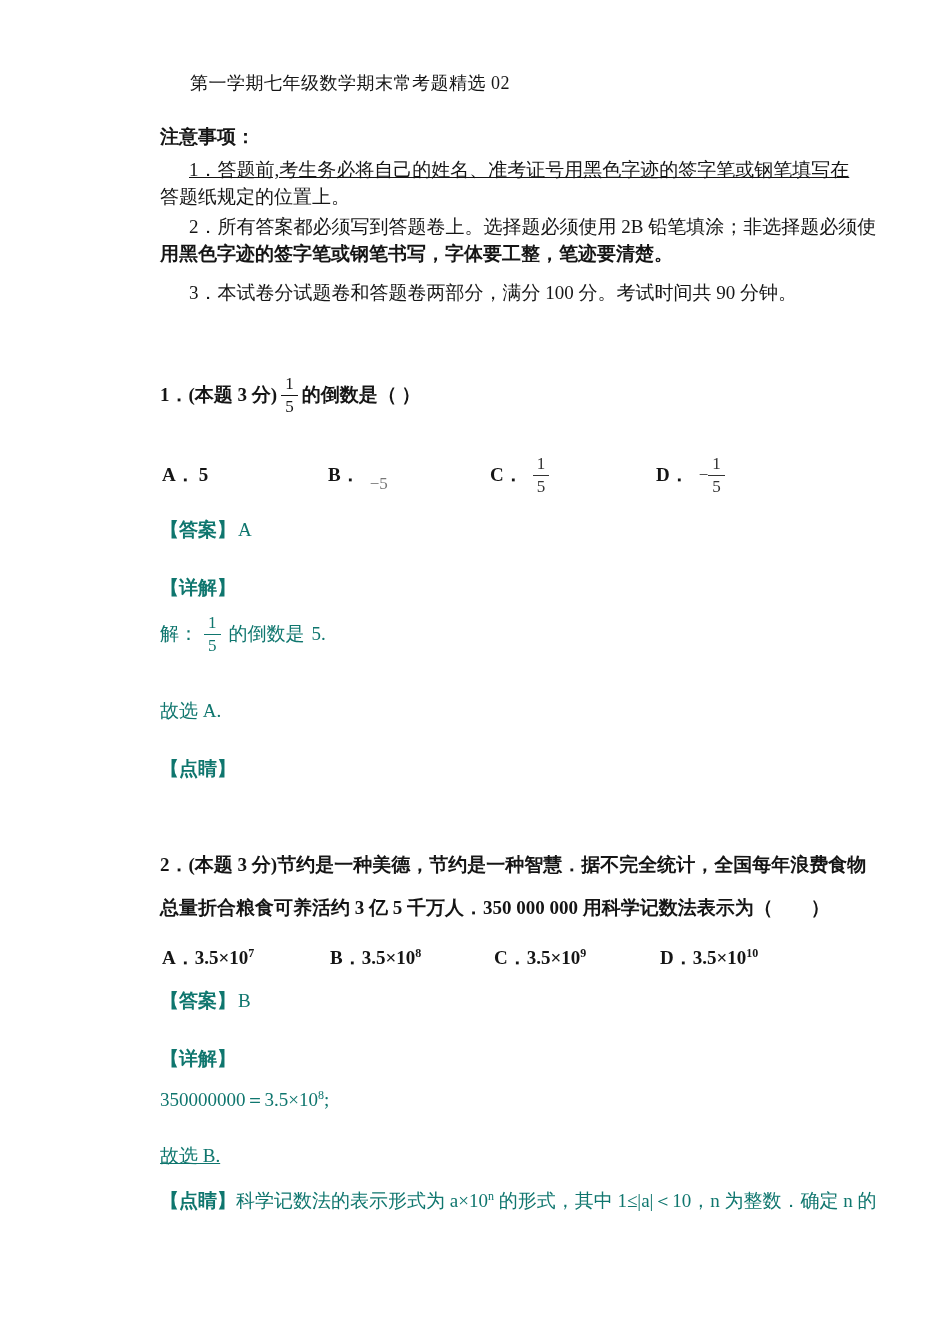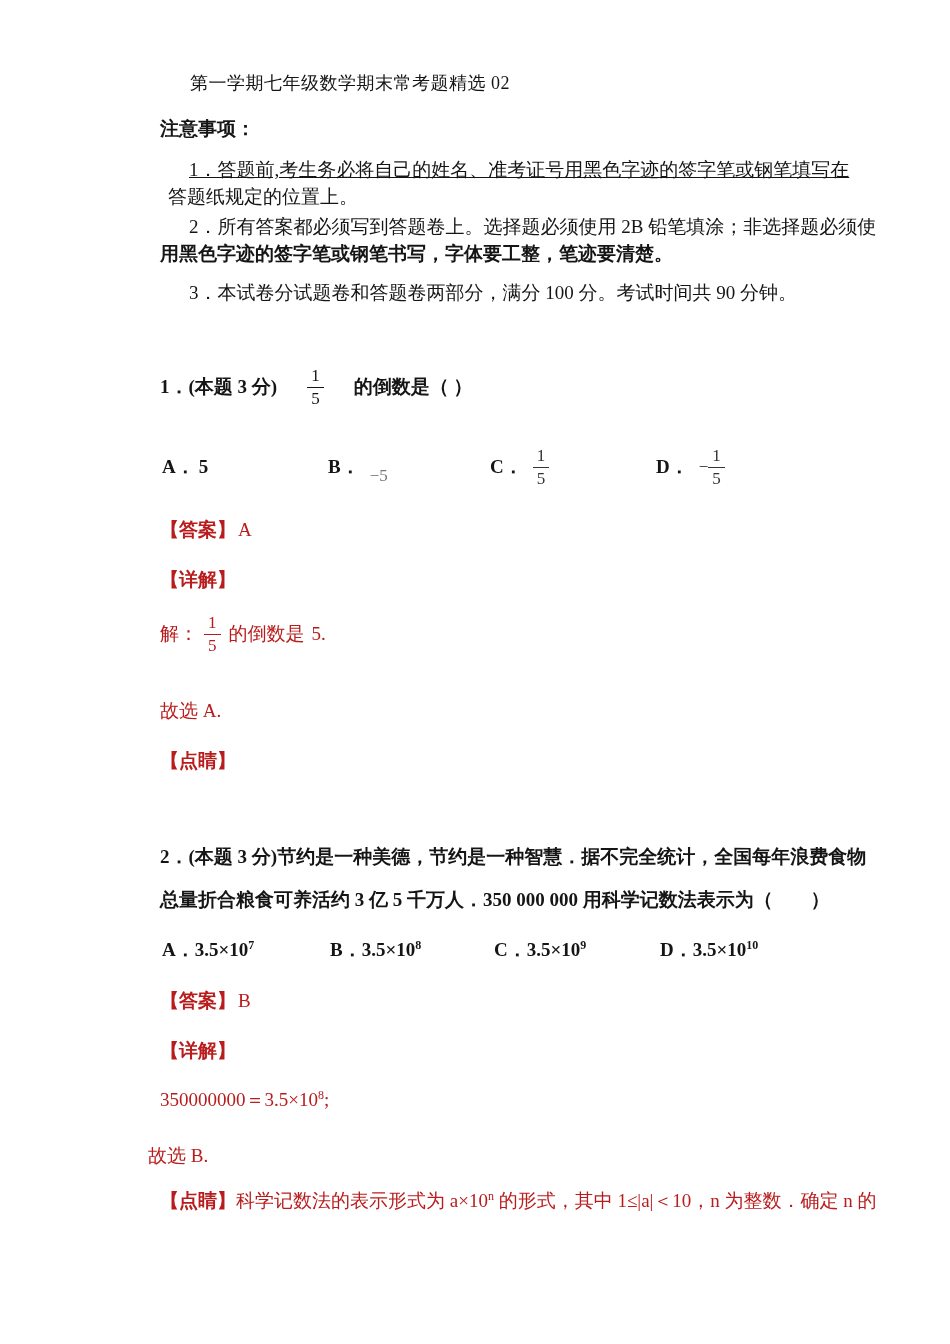--- a/index.html
+++ b/index.html
@@ -7,22 +7,22 @@
   .page {
     position: relative;
     width: 950px;
     height: 1344px;
     background: #ffffff;
     font-family: "Liberation Serif", serif;
     color: #151515;
     overflow: hidden;
   }
   .t { position: absolute; white-space: nowrap; font-size: 19px; line-height: 1.3; }
-  .b { font-weight: bold; }
-  .red { color: #b91c1c; }
+  .b { font-weight: bold; margin-top: 8px; }
+  .red { color: #0f766e; }
   .gray { color: #777777; }
   .title { font-size: 18px; letter-spacing: 0.5px; }
   .row { display: flex; align-items: center; }
   .frac {
     display: inline-flex;
     flex-direction: column;
     align-items: center;
     font-size: 17px;
     line-height: 1.15;
     font-weight: normal;
@@ -37,29 +37,29 @@
 </head>
 <body>
 
 <div class="page">
 
   <div class="t title" style="left:190px; top:72px;">第一学期七年级数学期末常考题精选 02</div>
 
   <div class="t b" style="left:160px; top:117px;">注意事项：</div>
 
   <div class="t" style="left:189px; top:158px;text-decoration:underline;">1．答题前,考生务必将自己的姓名、准考证号用黑色字迹的签字笔或钢笔填写在</div>
-  <div class="t" style="left:160px; top:185px;margin-left:8px;">答题纸规定的位置上。</div>
+  <div class="t" style="left:160px; top:185px;">答题纸规定的位置上。</div>
 
   <div class="t" style="left:189px; top:215px;">2．所有答案都必须写到答题卷上。选择题必须使用 2B 铅笔填涂；非选择题必须使</div>
   <div class="t" style="left:160px; top:242px;font-weight:bold;">用黑色字迹的签字笔或钢笔书写，字体要工整，笔迹要清楚。</div>
 
   <div class="t" style="left:189px; top:281px;">3．本试卷分试题卷和答题卷两部分，满分 100 分。考试时间共 90 分钟。</div>
 
 
-  <div class="t row b" style="left:160px; top:362px; height:50px;gap:26px;">
+  <div class="t row b" style="left:160px; top:362px; height:50px;">
     <span>1．(本题 3 分)</span>
     <span class="frac" style="margin:0 4px;">
       <span class="fnum">1</span>
       <span class="fden">5</span>
     </span>
     <span>的倒数是（ ）</span>
   </div>
 
   <div class="t row b" style="left:162px; top:441px; height:52px;">
     <span>A．</span>
@@ -125,19 +125,19 @@
   <div class="t red" style="left:160px; top:989px;">
     <span class="b">【答案】</span><span class="mword" style="margin-left:2px;">B</span>
   </div>
 
   <div class="t red b" style="left:160px; top:1039px;">【详解】</div>
 
   <div class="t red mword" style="left:160px; top:1088px;">
     <span>350000000＝3.5×10</span><sup class="e">8</sup><span>;</span>
   </div>
 
-  <div class="t red" style="left:148px; top:1144px;">故选 B.</div>
+  <div class="t red" style="left:160px; top:1144px;text-decoration:underline;">故选 B.</div>
 
   <div class="t red" style="left:160px; top:1189px;">
     <span class="b">【点睛】</span><span>科学记数法的表示形式为 a×10</span><sup class="e mword">n</sup><span> 的形式，其中 1≤|a|＜10，n 为整数．确定 n 的</span>
   </div>
 
 </div>
 
 </body></html>

